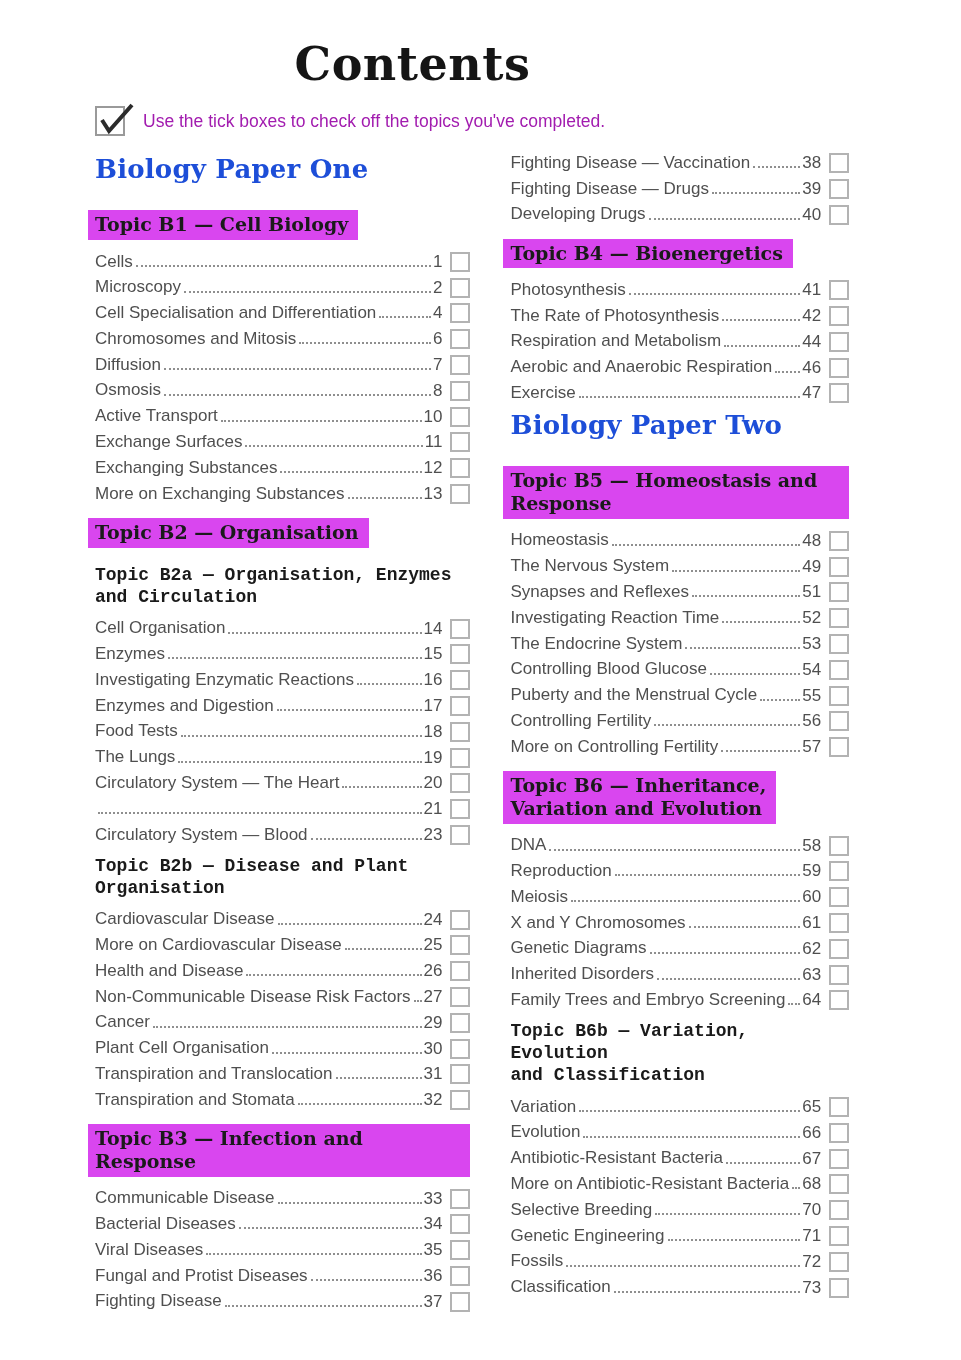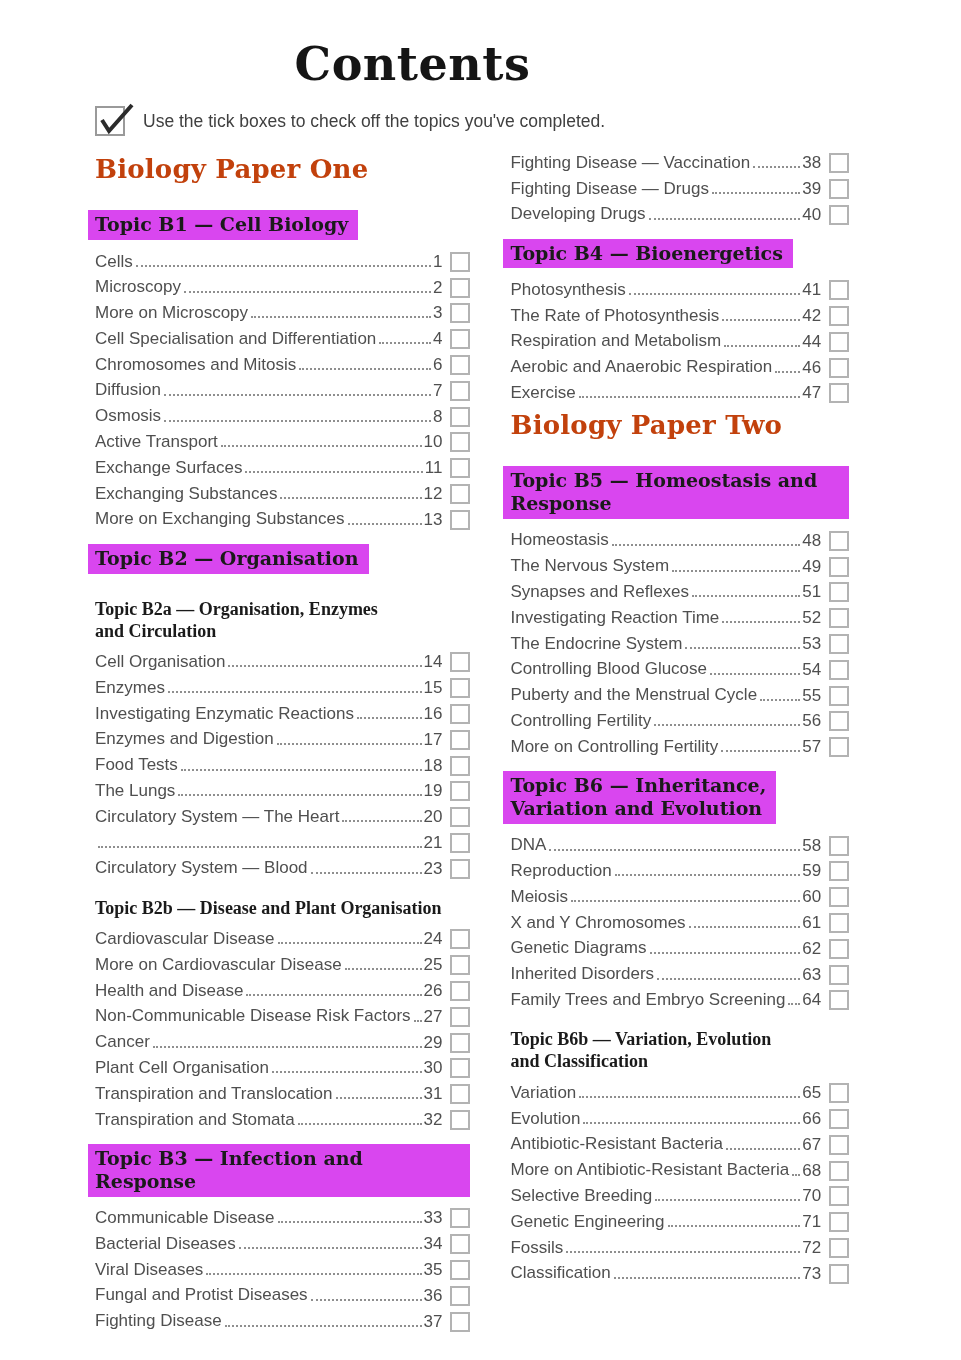--- a/index.html
+++ b/index.html
@@ -33,56 +33,56 @@
     position:relative;
     width:30px; height:30px;
     border:2px solid #9a9a9a;
     background:#fff;
     flex:0 0 auto;
   }
   .tick-box-icon svg { position:absolute; left:-2px; top:-8px; overflow:visible; }
   .tick-note-text {
     margin-left:18px;
     font-size:17.5px;
-    color:#404040;
+    color:#a21caf;
   }
 
   .columns {
     display:flex;
     margin:10px 0 0 88px;
   }
   .col { width:392px; }
   .col.right { margin-left:33px; }
 
   .paper-heading {
     font-family:"DejaVu Serif", serif;
     font-weight:bold;
     font-size:26px;
-    color:#c2410c;
+    color:#1d4ed8;
     margin:6px 0 13px 7px;
     letter-spacing:0.2px;
   }
   .topic-bar {
     display:inline-block;
     background:#d946ef;
     font-family:"DejaVu Serif", serif;
     font-weight:bold;
     font-size:19px;
     color:#1a1a1a;
     padding:3px 10px 4px 7px;
     margin:13px 0 7px 0;
     white-space:pre-line;
     line-height:1.2;
   }
   .subtopic-heading {
-    font-family:Liberation Serif, serif;
+    font-family:Liberation Mono, monospace;
     font-weight:bold;
     font-size:18px;
     color:#1a1a1a;
-    margin:18px 0 5px 7px;
+    margin:10px 0 5px 7px;
     white-space:pre-line;
     line-height:1.22;
   }
 
   .toc-row {
     display:flex;
     align-items:flex-end;
     height:25.8px;
     margin-left:7px;
   }
@@ -140,26 +140,20 @@
           <span class="toc-page">1</span>
           <span class="toc-checkbox"></span>
         </div>
         <div class="toc-row">
           <span class="toc-label">Microscopy</span>
           <span class="toc-dots"></span>
           <span class="toc-page">2</span>
           <span class="toc-checkbox"></span>
         </div>
         <div class="toc-row">
-          <span class="toc-label">More on Microscopy</span>
-          <span class="toc-dots"></span>
-          <span class="toc-page">3</span>
-          <span class="toc-checkbox"></span>
-        </div>
-        <div class="toc-row">
           <span class="toc-label">Cell Specialisation and Differentiation</span>
           <span class="toc-dots"></span>
           <span class="toc-page">4</span>
           <span class="toc-checkbox"></span>
         </div>
         <div class="toc-row">
           <span class="toc-label">Chromosomes and Mitosis</span>
           <span class="toc-dots"></span>
           <span class="toc-page">6</span>
           <span class="toc-checkbox"></span>

